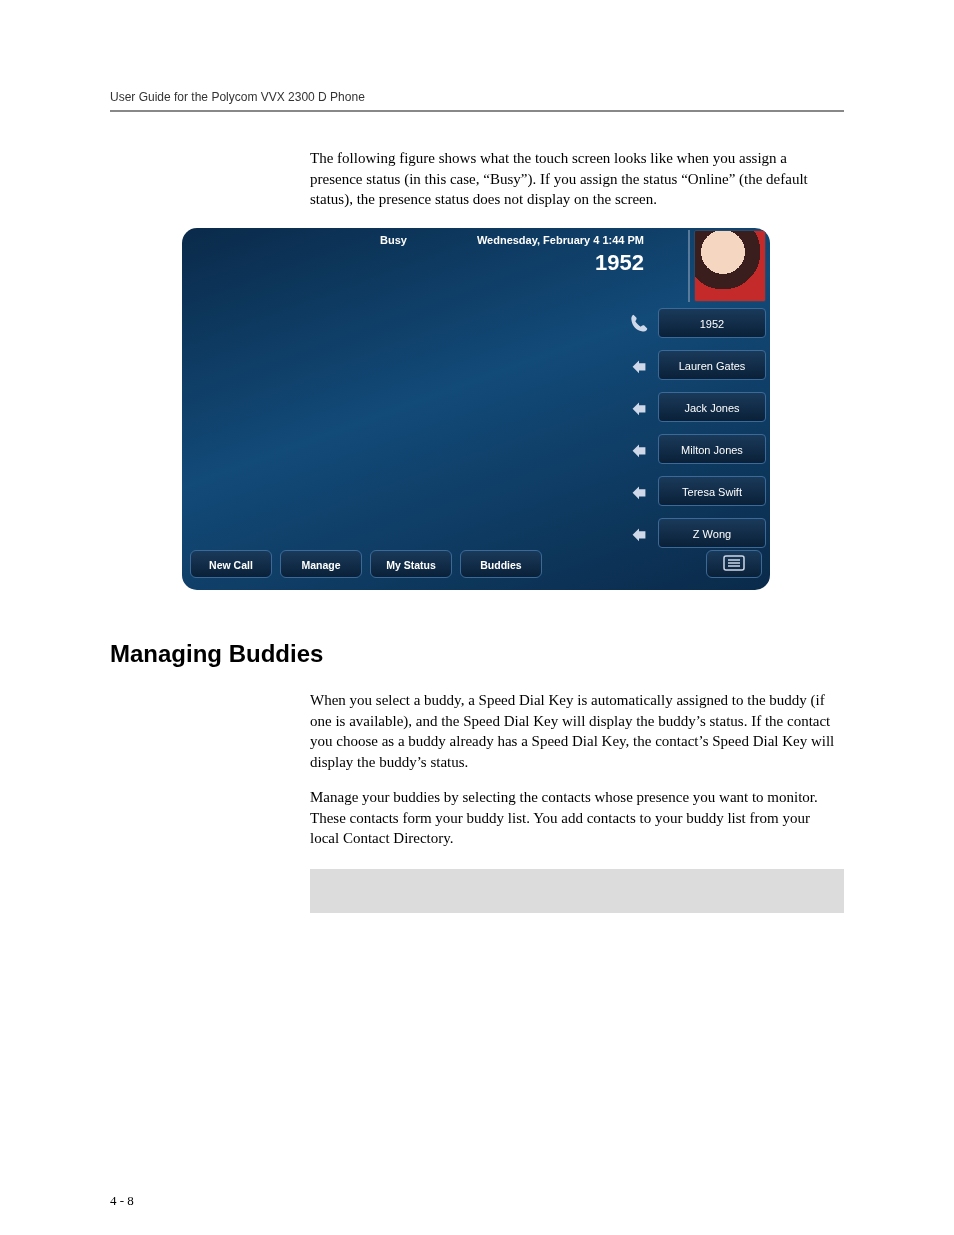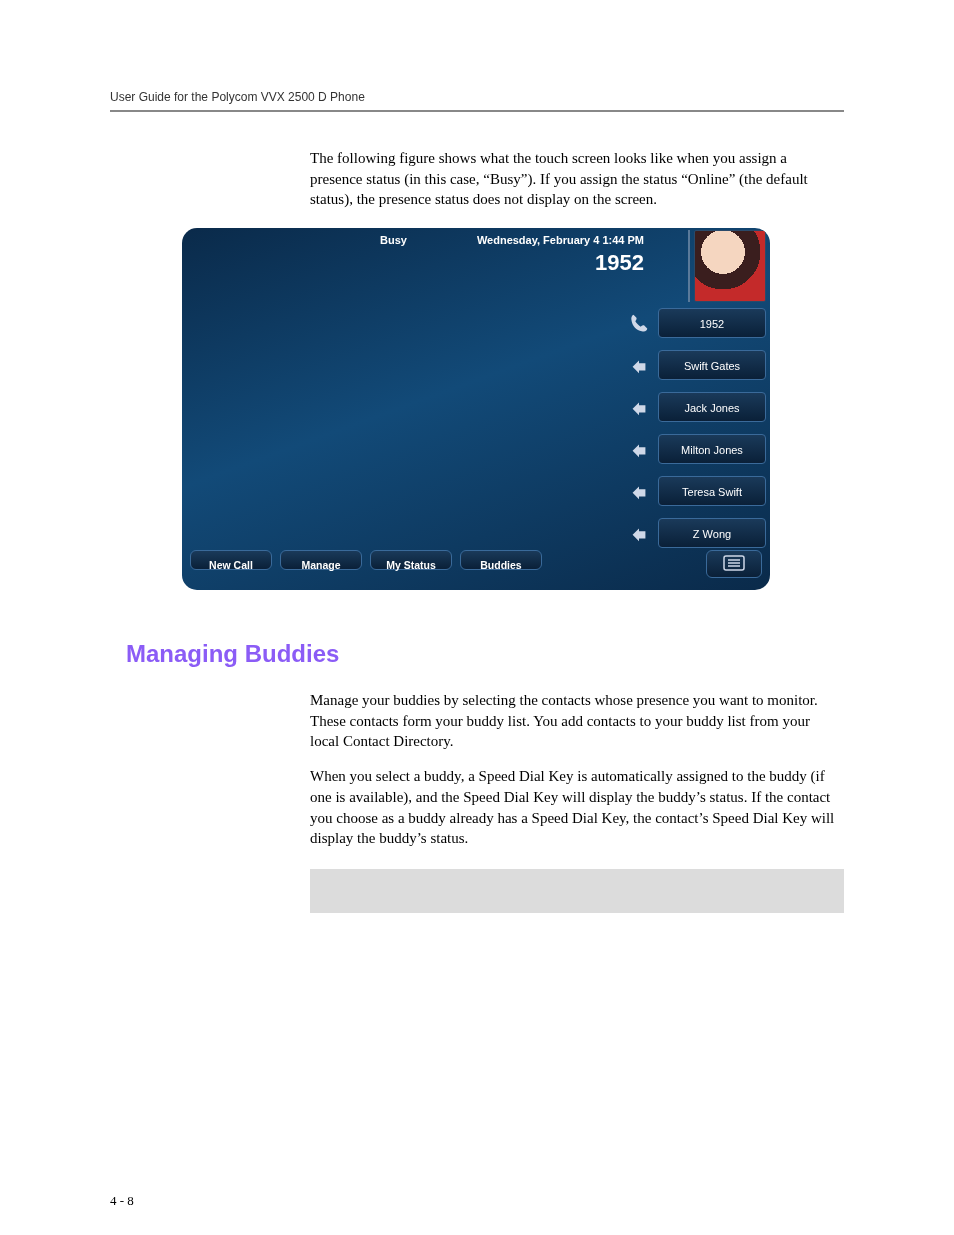--- a/index.html
+++ b/index.html
@@ -25,24 +25,24 @@
   }
   .body-text {
     margin-left: 200px;
     margin-right: 4px;
     line-height: 1.38;
     font-size: 15px;
   }
   .body-text p { margin-bottom: 14px; }
   .section-heading {
     font-family: "Century Gothic", Futura, Arial, sans-serif;
-    color: #8b5cf6;
+    color: #000000;
     font-size: 24px;
     font-weight: bold;
-    margin: 50px 0 22px 16px;
+    margin: 50px 0 22px 0;
   }
   .page-num {
     font-family: Georgia, serif;
     font-size: 13px;
     margin-top: 280px;
   }
 
   
   .phone-fig {
     margin: 18px 0 18px 72px;
@@ -99,21 +99,21 @@
   }
   .speed-icon {
     position: absolute; left: -8px; top: 4px;
     width: 22px; height: 22px;
   }
   .softkeys {
     position: absolute; left: 8px; bottom: 10px; right: 8px; height: 30px;
     display: flex; gap: 8px;
   }
   .softkey {
-    width: 82px; height: 20px;
+    width: 82px; height: 28px;
     background: linear-gradient(#1a3a5a, #0a2038);
     border: 1px solid #3a6a9a;
     border-radius: 6px;
     color: #fff; font-size: 10.5px; font-weight: bold;
     text-align: center; line-height: 28px;
   }
   .menu-key {
     margin-left: auto;
     width: 56px; height: 28px;
     background: linear-gradient(#1a3a5a, #0a2038);
@@ -124,21 +124,21 @@
   .gray-box {
     margin-left: 200px;
     margin-top: 20px;
     height: 44px;
     background: #dcdcdc;
   }
 </style>
 </head>
 <body>
 
-<div class="running-head">User Guide for the Polycom VVX 2500 D Phone</div>
+<div class="running-head">User Guide for the Polycom VVX 2300 D Phone</div>
 <hr class="hr">
 
 <div class="body-text">
   <p>The following figure shows what the touch screen looks like when you assign a presence status (in this case, “Busy”). If you assign the status “Online” (the default status), the presence status does not display on the screen.</p>
 </div>
 
 <div class="phone-fig">
 
   <div class="phone-topbar">
     <span class="status-label">Busy</span>
@@ -156,21 +156,21 @@
           </svg>
       </span>
       <div class="speed-key">1952</div>
     </div>
     <div class="speed-row">
       <span class="speed-icon">
         <svg viewBox="0 0 24 24">
             <path d="M5 14 L12 7 L12 10 L19 10 L19 18 L12 18 L12 21 Z" fill="#cfd8e8"></path>
           </svg>
       </span>
-      <div class="speed-key">Swift Gates</div>
+      <div class="speed-key">Lauren Gates</div>
     </div>
     <div class="speed-row">
       <span class="speed-icon">
         <svg viewBox="0 0 24 24">
             <path d="M5 14 L12 7 L12 10 L19 10 L19 18 L12 18 L12 21 Z" fill="#cfd8e8"></path>
           </svg>
       </span>
       <div class="speed-key">Jack Jones</div>
     </div>
     <div class="speed-row">
@@ -213,19 +213,19 @@
           <line x1="5" y1="11" x2="17" y2="11" stroke="#cfd8e8" stroke-width="1.5"></line>
         </svg>
       </span>
     </div>
   </div>
 </div>
 
 <h2 class="section-heading">Managing Buddies</h2>
 
 <div class="body-text">
+  <p>When you select a buddy, a Speed Dial Key is automatically assigned to the buddy (if one is available), and the Speed Dial Key will display the buddy’s status. If the contact you choose as a buddy already has a Speed Dial Key, the contact’s Speed Dial Key will display the buddy’s status.</p>
   <p>Manage your buddies by selecting the contacts whose presence you want to monitor. These contacts form your buddy list. You add contacts to your buddy list from your local Contact Directory.</p>
-  <p>When you select a buddy, a Speed Dial Key is automatically assigned to the buddy (if one is available), and the Speed Dial Key will display the buddy’s status. If the contact you choose as a buddy already has a Speed Dial Key, the contact’s Speed Dial Key will display the buddy’s status.</p>
 </div>
 
 <div class="gray-box"></div>
 
 <div class="page-num">4 - 8</div>
 
 </body></html>

